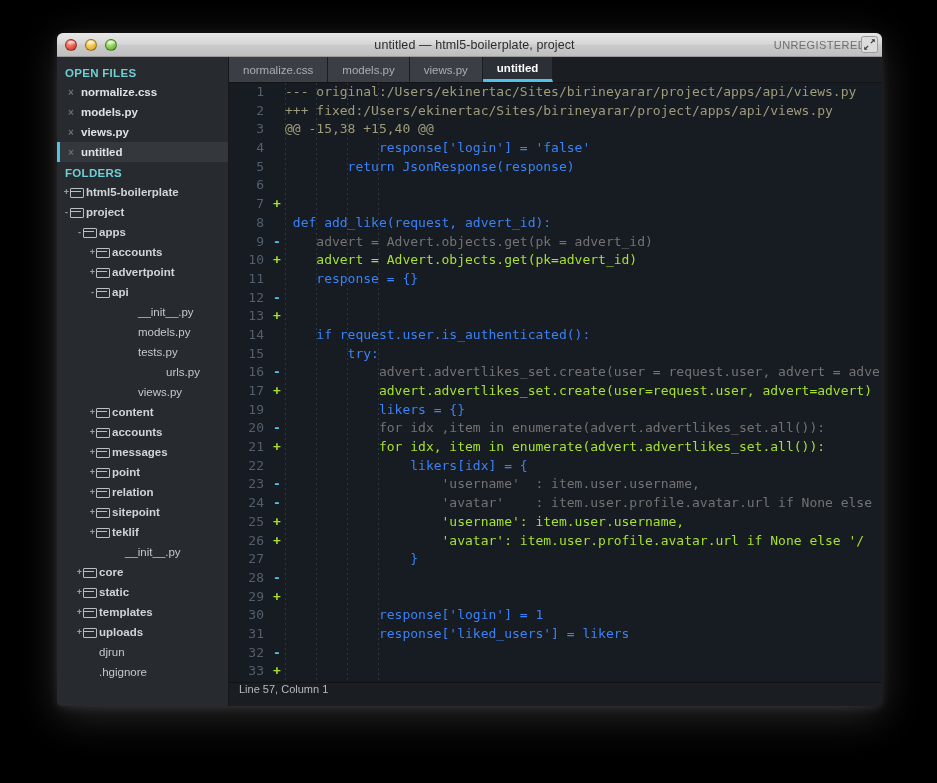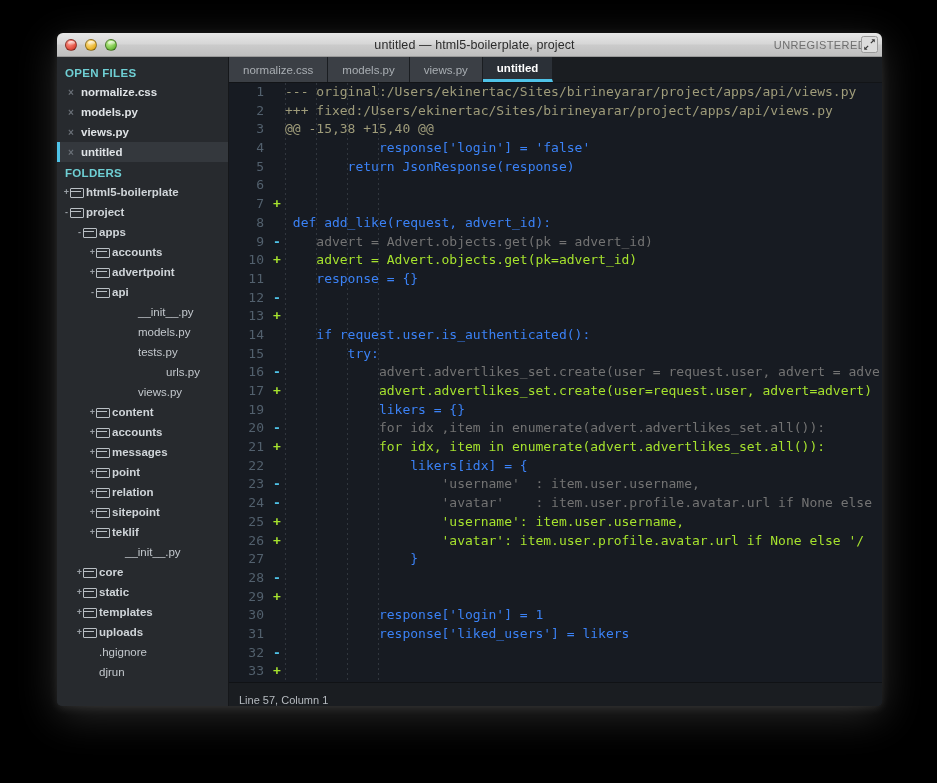--- a/index.html
+++ b/index.html
@@ -255,21 +255,21 @@
       rgba(0,0,0,0) 2px, rgba(0,0,0,0) 5px);
   }
   #status-left { margin-left: 10px; }
   #statusbar-wrap {
     position: relative;
     flex: 0 0 24px;
     height: 24px;
     background: #1a1d21;
     border-top: 1px solid #101215;
     display: flex;
-    align-items: flex-end;
+    align-items: flex-start;
     color: #b6bbc0;
     font-size: 11px;
   }
 </style>
 </head>
 <body>
 
 <div id="window">
 
   <div id="titlebar">
@@ -424,26 +424,26 @@
             <span>templates</span>
           </div>
           <div class="tree-row folder" style="padding-left: 19px;">
             <span class="disc">+</span>
             <span class="folder-ico"></span>
             <span>uploads</span>
           </div>
           <div class="tree-row file" style="padding-left: 19px;">
             <span class="disc"></span>
             <span style="flex: 0 0 13px; width: 13px; margin-right: 3px;"></span>
+            <span>djrun</span>
+          </div>
+          <div class="tree-row file" style="padding-left: 19px;">
+            <span class="disc"></span>
+            <span style="flex: 0 0 13px; width: 13px; margin-right: 3px;"></span>
             <span>.hgignore</span>
-          </div>
-          <div class="tree-row file" style="padding-left: 19px;">
-            <span class="disc"></span>
-            <span style="flex: 0 0 13px; width: 13px; margin-right: 3px;"></span>
-            <span>djrun</span>
           </div>
         </div>
     </div>
 
     <div id="editor">
 
       <div id="tabbar">
         <div id="tabs-container" style="display:flex">
             <div class="tab">normalize.css</div>
             <div class="tab">models.py</div>

